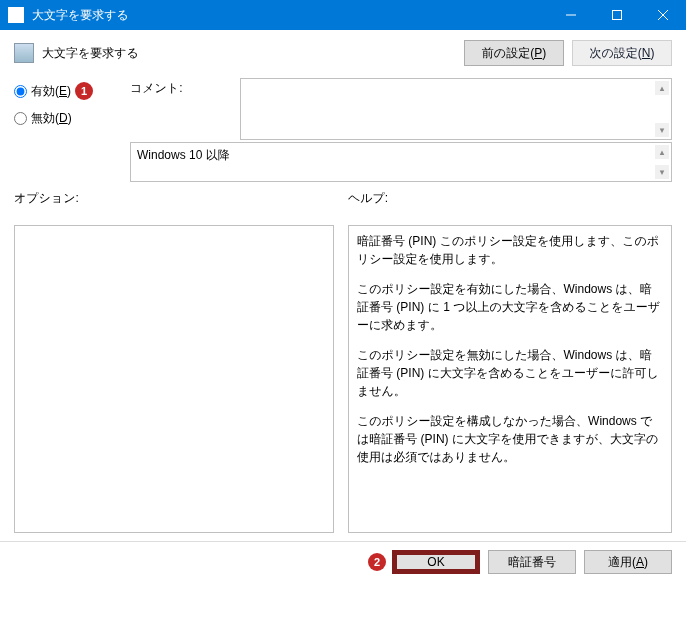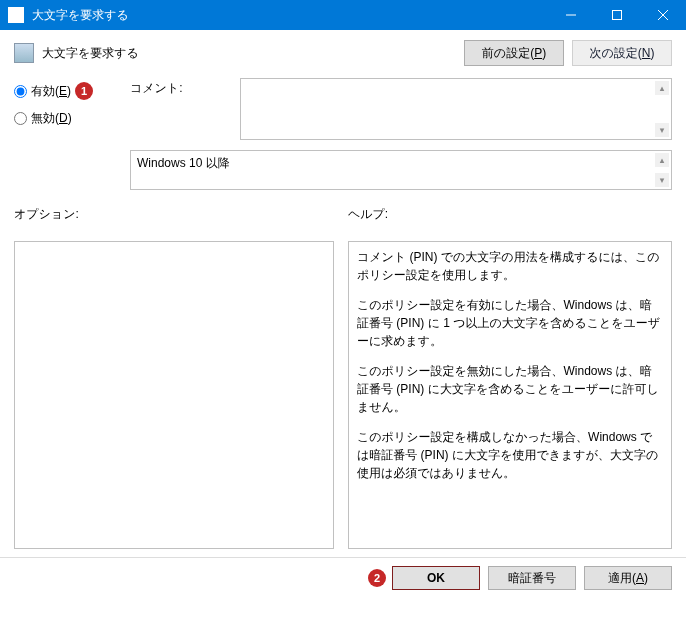--- a/index.html
+++ b/index.html
@@ -15,37 +15,37 @@
 .header-row .hicon { width: 20px; height: 20px; background: linear-gradient(#cde, #9bc); border: 1px solid #89a; margin-right: 8px; }
 .header-row .htitle { flex: 1; font-size: 12px; }
 .header-row .navbtn { width: 100px; height: 26px; border: 1px solid #adadad; background: #e1e1e1; margin-left: 8px; font-size: 12px; cursor: default; }
 .header-row .navbtn.disabled { color: #0f172a; background: #efefef; border-color: #d0d0d0; }
 .main-grid { display: flex; gap: 10px; }
 .left-col { width: 106px; padding-top: 4px; }
 .radio-row { display: flex; align-items: center; margin-bottom: 10px; font-size: 12px; position: relative; }
 .radio-row input { margin-right: 4px; }
 .marker { display: inline-flex; align-items: center; justify-content: center; width: 18px; height: 18px; border-radius: 50%; background: #c62828; color: #fff; font-size: 11px; font-weight: bold; margin-left: 4px; }
 .right-col { flex: 1; }
-.field-row { display: flex; margin-bottom: 10px; }
+.field-row { display: flex; margin-bottom: 2px; }
 .field-label { width: 110px; font-size: 12px; padding-top: 2px; }
 .field-box { flex: 1; border: 1px solid #c0c0c0; background: #fff; position: relative; }
 .comment-box { height: 62px; }
 .support-box { height: 40px; padding: 4px 6px; font-size: 12px; }
 .scroll-thumb { position: absolute; right: 2px; width: 14px; background: #f0f0f0; }
 .scroll-up { top: 2px; height: 14px; display:flex;align-items:center;justify-content:center;color:#888;font-size:9px; }
 .scroll-dn { bottom: 2px; height: 14px; display:flex;align-items:center;justify-content:center;color:#888;font-size:9px; }
 .lower { display: flex; gap: 14px; margin-top: 6px; }
 .lower .col { flex: 1; display: flex; flex-direction: column; }
 .lower .col.left { width: 320px; flex: 0 0 320px; }
 .lower .lbl { font-size: 12px; margin-bottom: 18px; }
 .lower .box { border: 1px solid #c0c0c0; background: #fff; height: 308px; padding: 6px 8px; font-size: 12px; line-height: 1.5; overflow: hidden; }
 .lower .box p { margin-bottom: 12px; }
 .footer { border-top: 1px solid #ddd; padding: 8px 14px; display: flex; justify-content: flex-end; align-items: center; gap: 8px; }
 .footer .fbtn { width: 88px; height: 24px; border: 1px solid #adadad; background: #e1e1e1; font-size: 12px; cursor: default; }
-.footer .fbtn.primary { border: 1px solid #7f1d1d; font-weight: bold; }
+.footer .fbtn.primary { border: 5px solid #7f1d1d; }
 .footer .marker2 { display: inline-flex; align-items: center; justify-content: center; width: 18px; height: 18px; border-radius: 50%; background: #c62828; color: #fff; font-size: 11px; font-weight: bold; margin-right: -2px; }
 u { text-decoration: underline; }
 </style>
 </head>
 <body>
 
 <div class="titlebar">
   <span class="icon"></span>
   <span class="title">大文字を要求する</span>
   <div class="btns">
@@ -109,21 +109,21 @@
   </div>
 
   <div class="lower">
     <div class="col left">
       <div class="lbl">オプション:</div>
       <div class="box"></div>
     </div>
     <div class="col">
       <div class="lbl">ヘルプ:</div>
       <div class="box">
-        <p>コメント (PIN) での大文字の用法を構成するには、このポリシー設定を使用します。</p>
+        <p>暗証番号 (PIN) このポリシー設定を使用します、このポリシー設定を使用します。</p>
         <p>このポリシー設定を有効にした場合、Windows は、暗証番号 (PIN) に 1 つ以上の大文字を含めることをユーザーに求めます。</p>
         <p>このポリシー設定を無効にした場合、Windows は、暗証番号 (PIN) に大文字を含めることをユーザーに許可しません。</p>
         <p>このポリシー設定を構成しなかった場合、Windows では暗証番号 (PIN) に大文字を使用できますが、大文字の使用は必須ではありません。</p>
       </div>
     </div>
   </div>
 
 </div>
 
 <div class="footer">

